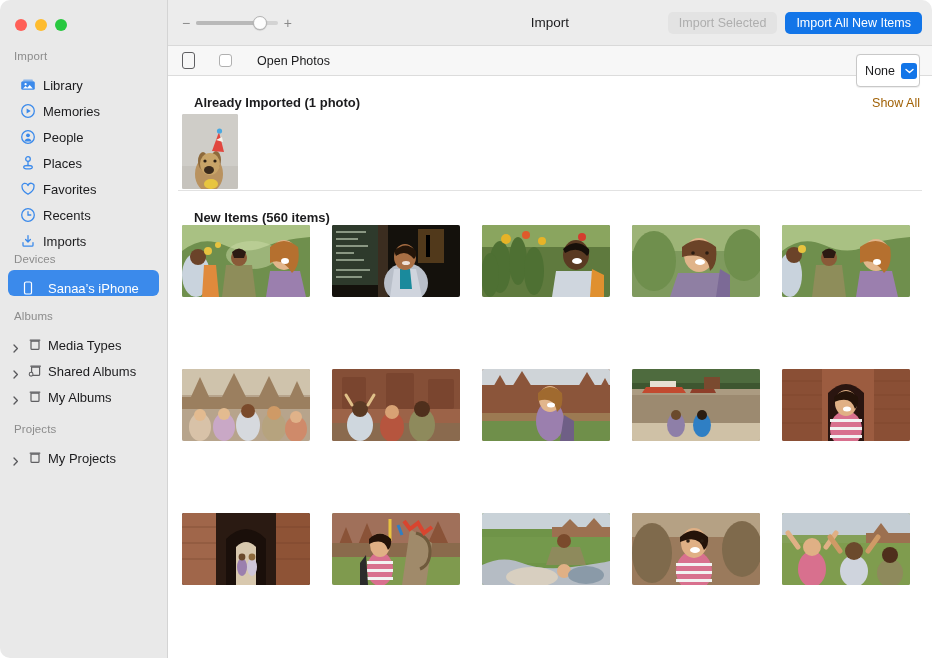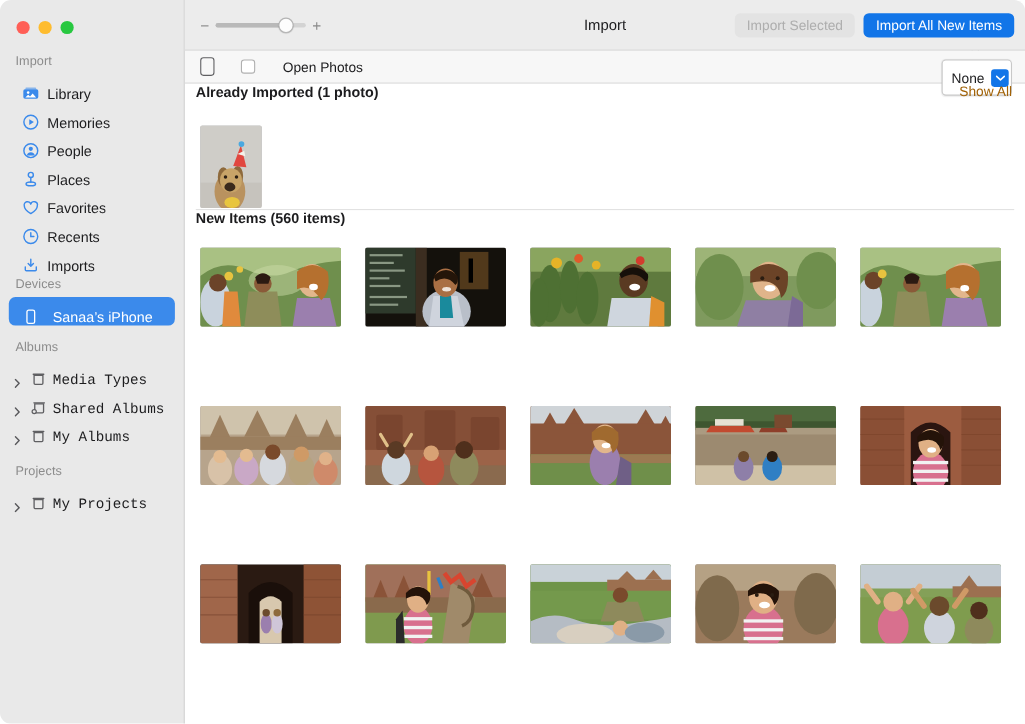--- a/index.html
+++ b/index.html
@@ -44,21 +44,21 @@
     gap: 7px; padding-left: 12px;
     border-radius: 6px;
     font-size: 13px; color: #1c1c1e;
   }
   .side-item.selected { background: #3b8aeb; color: #ffffff; gap: 12px; }
   .side-item .ico { width: 16px; height: 16px; flex: 0 0 16px;
     display: flex; align-items: center; justify-content: center; }
   .side-item .ico svg { display: block; }
   .side-item .lbl { white-space: nowrap; overflow: hidden; }
 
-  .side-item.disclosure { padding-left: 2px; gap: 5px; font-family: Liberation Mono, monospace; }
+  .side-item.disclosure { padding-left: 2px; gap: 5px; }
   .chev { width: 12px; flex: 0 0 12px; display: flex;
     align-items: center; justify-content: center; color: #59595c; }
   .gap-sm { height: 10px; }
   .gap-md { height: 14px; }
 
   
   #main { flex: 1 1 auto; height: 658px; display: flex;
     flex-direction: column; background: #ffffff; min-width: 0; }
 
   
@@ -127,22 +127,22 @@
   }
   #album-select .chev-box {
     width: 16px; height: 16px; background: #1275e8;
     border-radius: 3px; display: flex; align-items: center;
     justify-content: center; color: #fff;
   }
 
   
   #content { flex: 1 1 auto; overflow: hidden; position: relative; }
   .section-head {
-    height: 34px; display: flex; align-items: flex-start;
-    padding: 0 12px 0 10px; font-size: 13px;
+    height: 34px; display: flex; align-items: flex-end;
+    padding: 0 12px 0 26px; font-size: 13px;
     font-weight: bold; color: #1c1c1e;
   }
   .section-head .show-all {
     margin-left: auto; color: #a16207;
     font-weight: normal; font-size: 12.5px;
   }
   .divider { height: 1px; background: #e2e2e2; margin: 0 10px; }
 
   .row { display: flex; padding-left: 14px; gap: 22px; }
   .cell { width: 128px; flex: 0 0 128px; }

